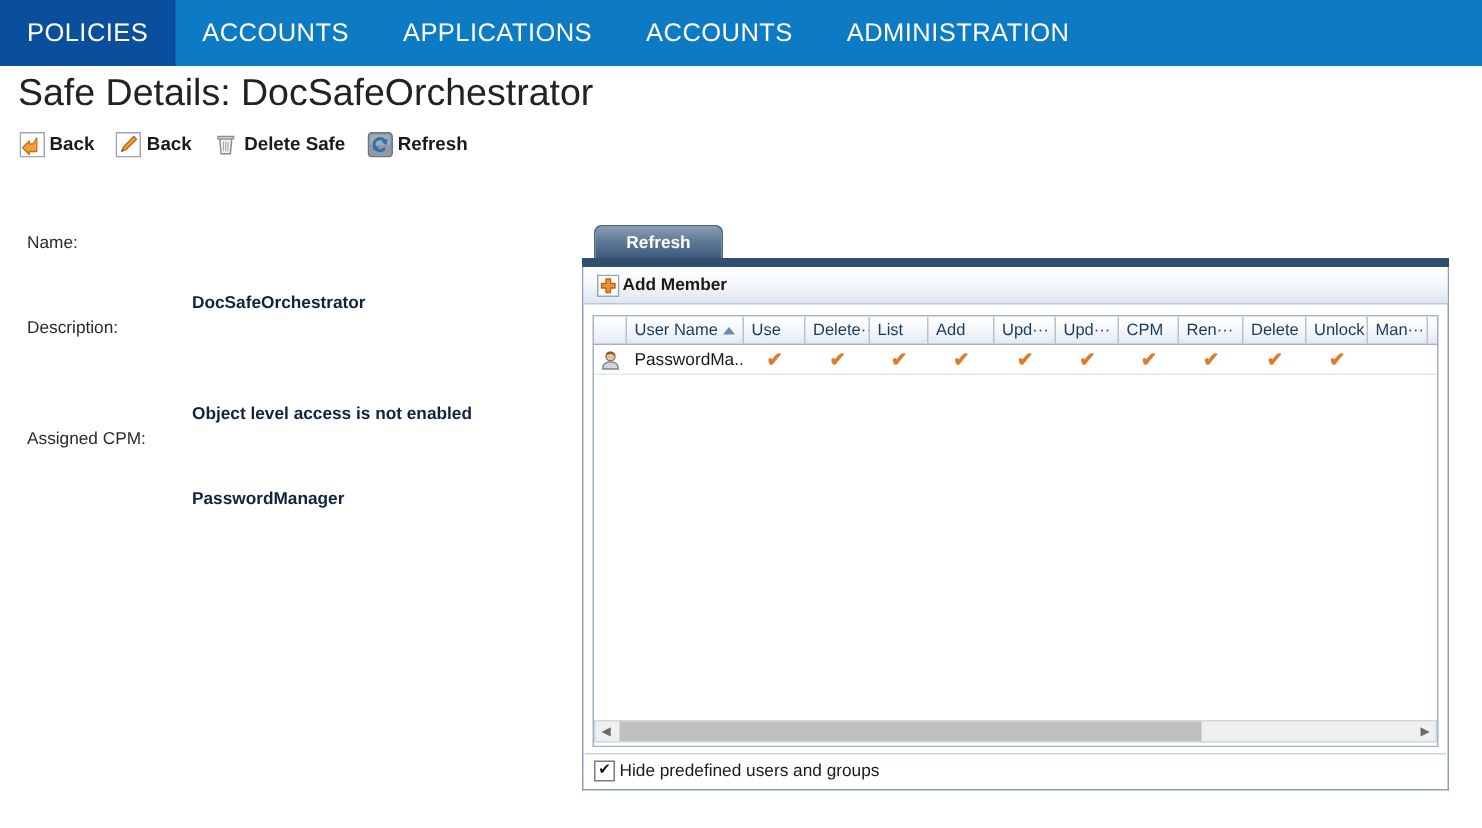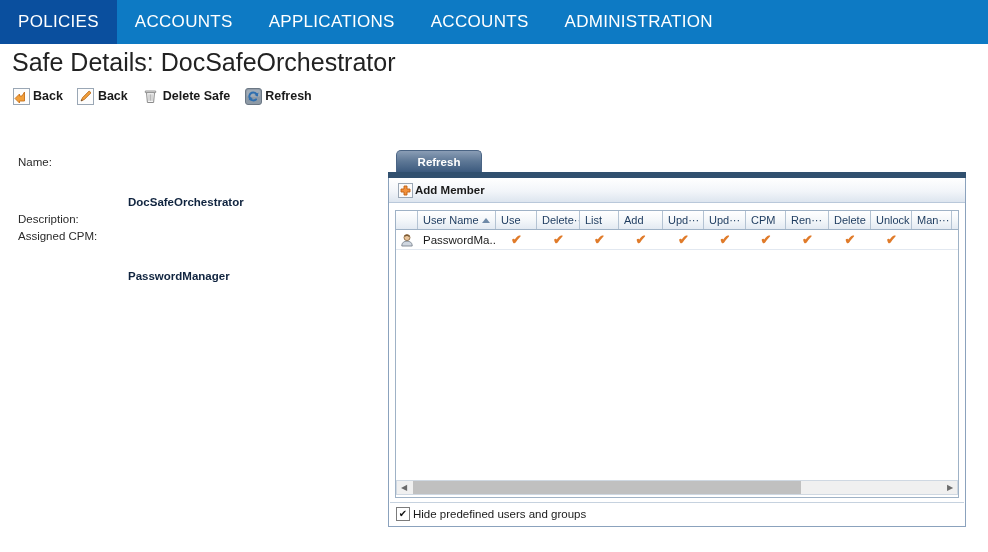--- a/index.html
+++ b/index.html
@@ -318,20 +318,24 @@
 
 <div id="details">
   <div class="det-row">
     <div class="det-label">Name:</div>
     <div class="det-value">DocSafeOrchestrator</div>
   </div>
   <div class="det-row">
     <div class="det-label">Description:</div>
   </div>
   <div class="det-row">
+    <div class="det-label"></div>
+    <div class="det-value" style="width:230px">Object level access is not enabled</div>
+  </div>
+  <div class="det-row">
     <div class="det-label">Assigned CPM:</div>
     <div class="det-value">PasswordManager</div>
   </div>
 </div>
 
 <div id="panel">
 
   <div id="tabstrip">
     <div class="tab">
       <span>Refresh</span>

